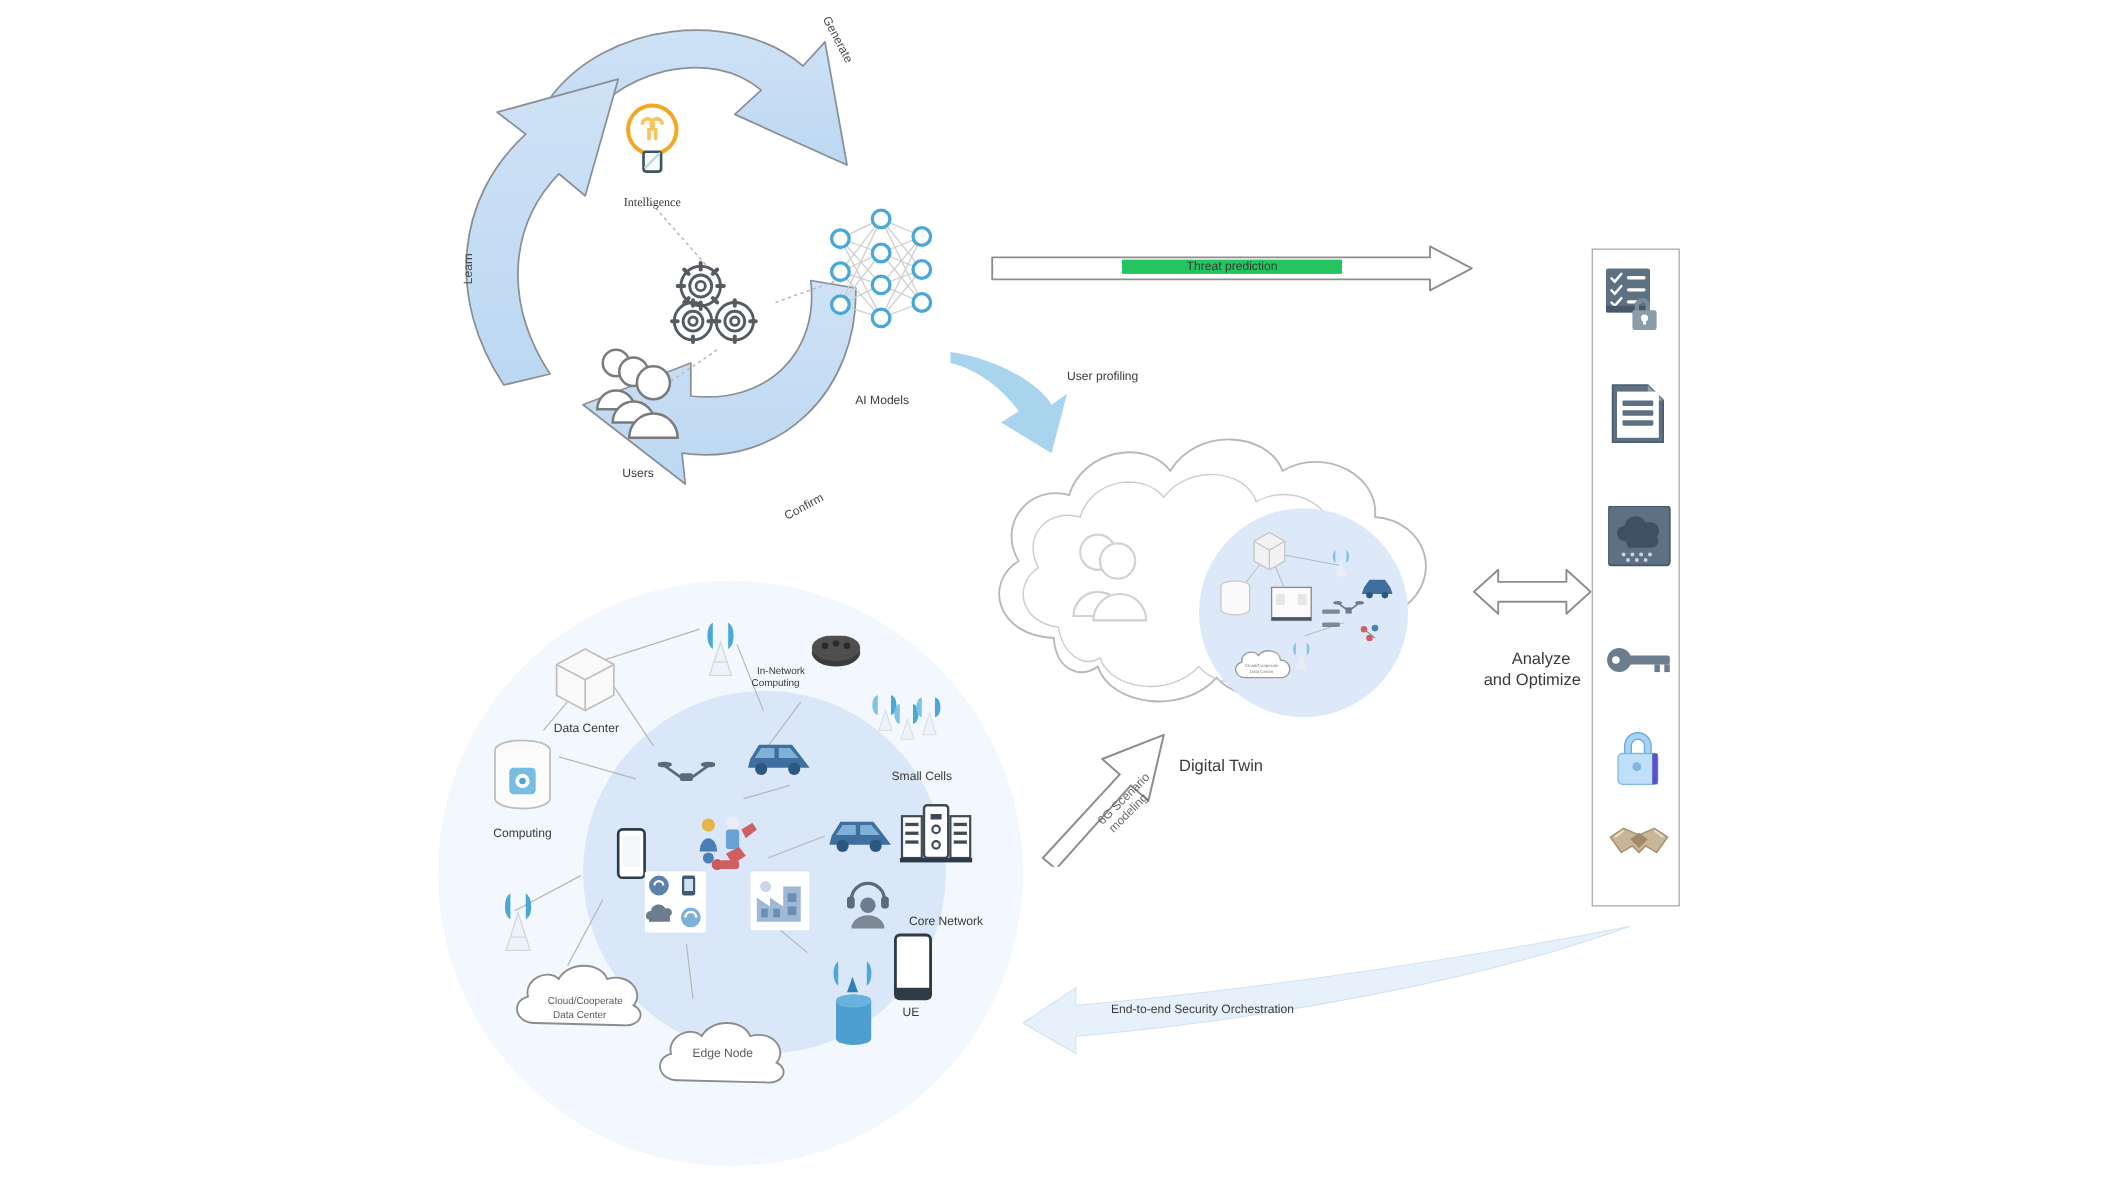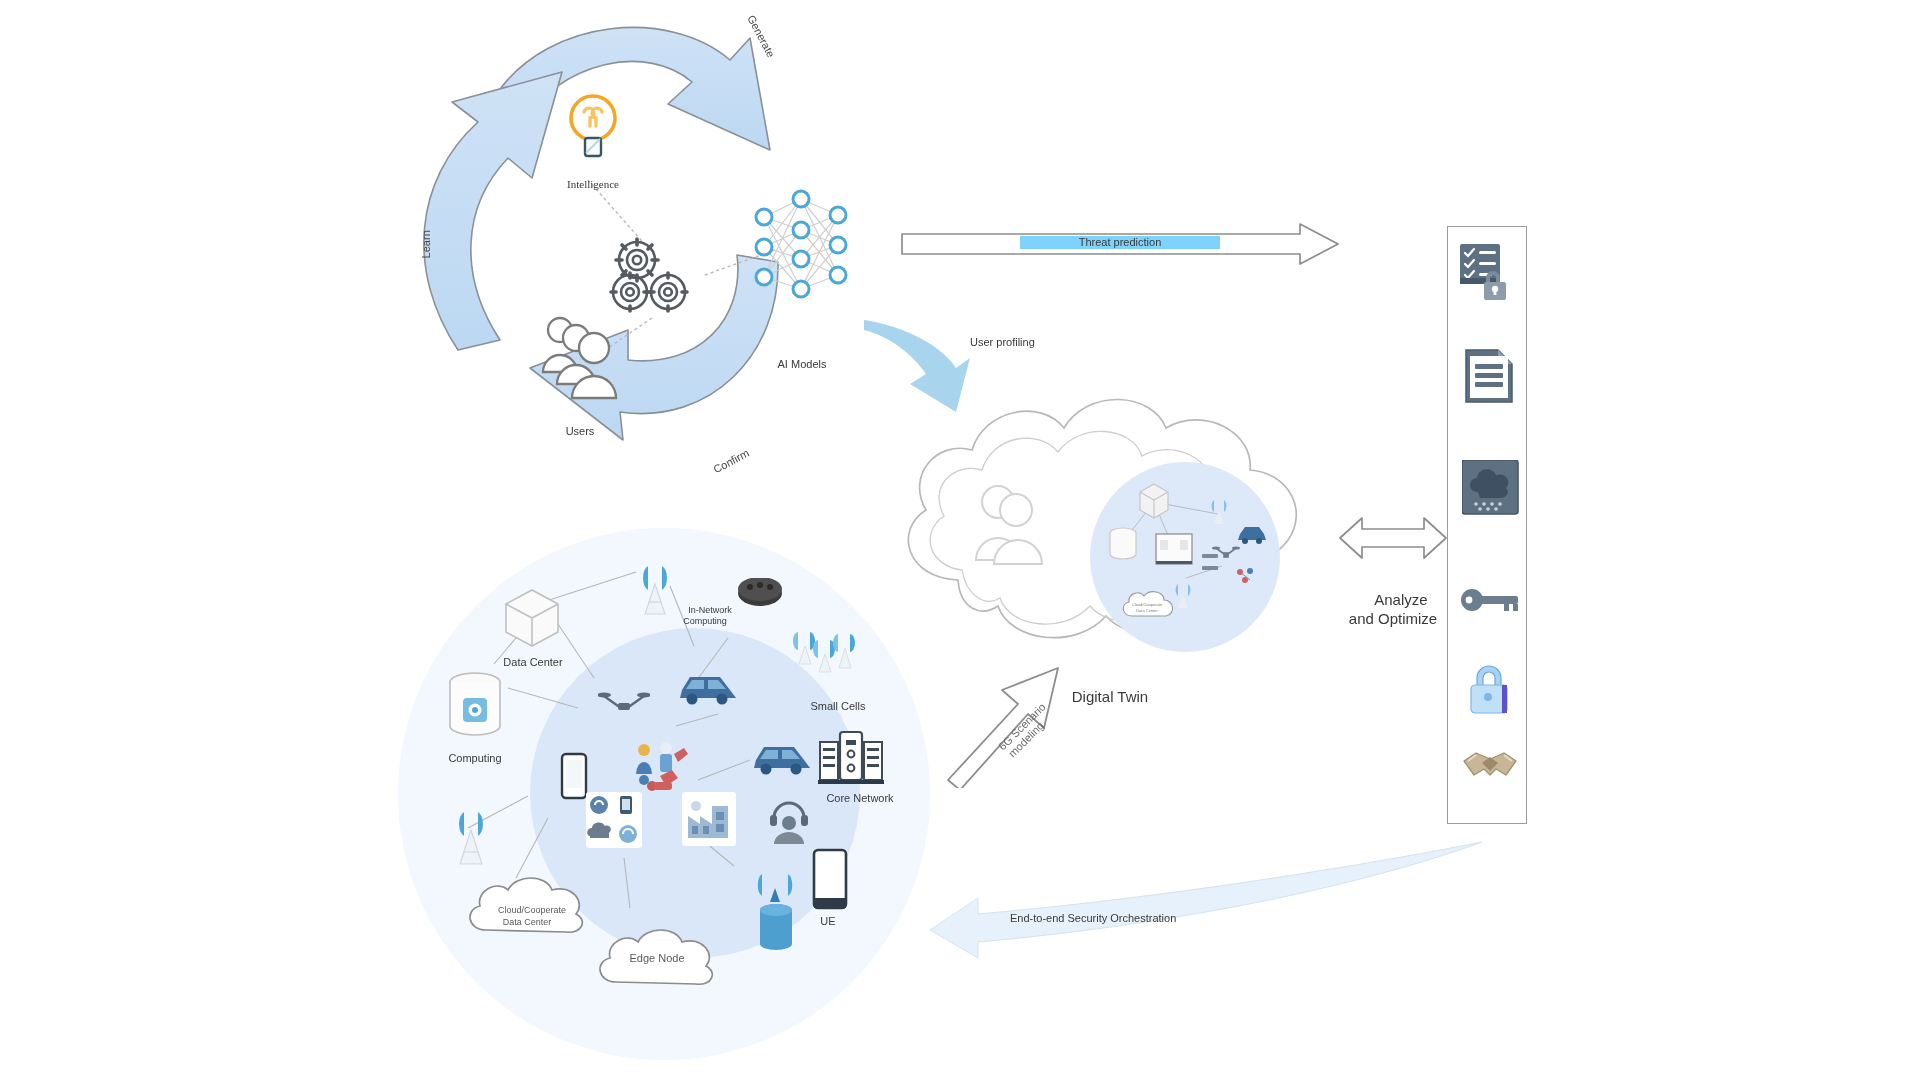--- a/index.html
+++ b/index.html
@@ -136,21 +136,21 @@
       <circle cx="96" cy="30" r="8"></circle>
         <circle cx="96" cy="60" r="8"></circle>
         <circle cx="96" cy="90" r="8"></circle>
     </g>
   </svg>
   <div class="lbl sm" style="left:752px;top:310px;width:100px;margin-top:48px;">AI Models</div>
 
   <svg class="abs" style="left:900px;top:222px;" width="450" height="44">
     <path d="M2 12 L400 12 L400 2 L438 22 L400 42 L400 32 L2 32 Z" fill="#ffffff" stroke="#8d8d8d" stroke-width="1.7" stroke-linejoin="round"></path>
   </svg>
-  <div class="lbl sm" style="left:1020px;top:236px;width:200px;background:#7dd3fc;">Threat prediction</div>
+  <div class="lbl sm" style="left:1020px;top:236px;width:200px;background:#22c55e;">Threat prediction</div>
 
   <svg class="abs" style="left:858px;top:312px;" width="120" height="110">
     <path d="M6 8 C 48 14 86 36 98 56 L 112 46 L 98 100 L 52 72 L 68 62 C 56 44 32 24 6 18 Z" fill="#a8d4ee" stroke="none"></path>
   </svg>
   <div class="lbl sm" style="left:930px;top:336px;width:160px;text-align:left;padding-left:40px;">User profiling</div>
 
   <svg class="abs" style="left:888px;top:370px;" width="440" height="300">
     <path d="M70 210
              C 18 208 6 160 38 140
              C 18 106 48 70 84 80
@@ -420,21 +420,21 @@
         <rect x="5" y="26" width="12" height="3"></rect>
         <rect x="5" y="34" width="12" height="3"></rect>
         <rect x="49" y="18" width="12" height="3"></rect>
         <rect x="49" y="26" width="12" height="3"></rect>
         <rect x="49" y="34" width="12" height="3"></rect>
       </g>
     <circle cx="33" cy="24" r="3.4" fill="none" stroke="#3e4a58" stroke-width="2"></circle>
     <circle cx="33" cy="38" r="3.4" fill="none" stroke="#3e4a58" stroke-width="2"></circle>
     <rect x="0" y="50" width="66" height="4" fill="#2a3a4a"></rect>
   </svg>
-  <div class="lbl sm" style="left:810px;top:792px;width:100px;">Core Network</div>
+  <div class="lbl sm" style="left:810px;top:832px;width:100px;">Core Network</div>
 
   <svg class="abs" style="left:812px;top:848px;" width="36" height="62">
     <rect x="2" y="2" width="32" height="58" rx="4" fill="#fff" stroke="#2e3a46" stroke-width="2.6"></rect>
     <rect x="2" y="50" width="32" height="10" rx="0" fill="#2e3a46"></rect>
   </svg>
   <div class="lbl sm" style="left:798px;top:915px;width:60px;">UE</div>
 
   <svg class="abs" style="left:752px;top:872px;" width="50" height="82">
     <path d="M10 2 a7 12 0 0 0 0 22" fill="#4aa8d8"></path>
       <path d="M36 2 a7 12 0 0 1 0 22" fill="#4aa8d8"></path>

